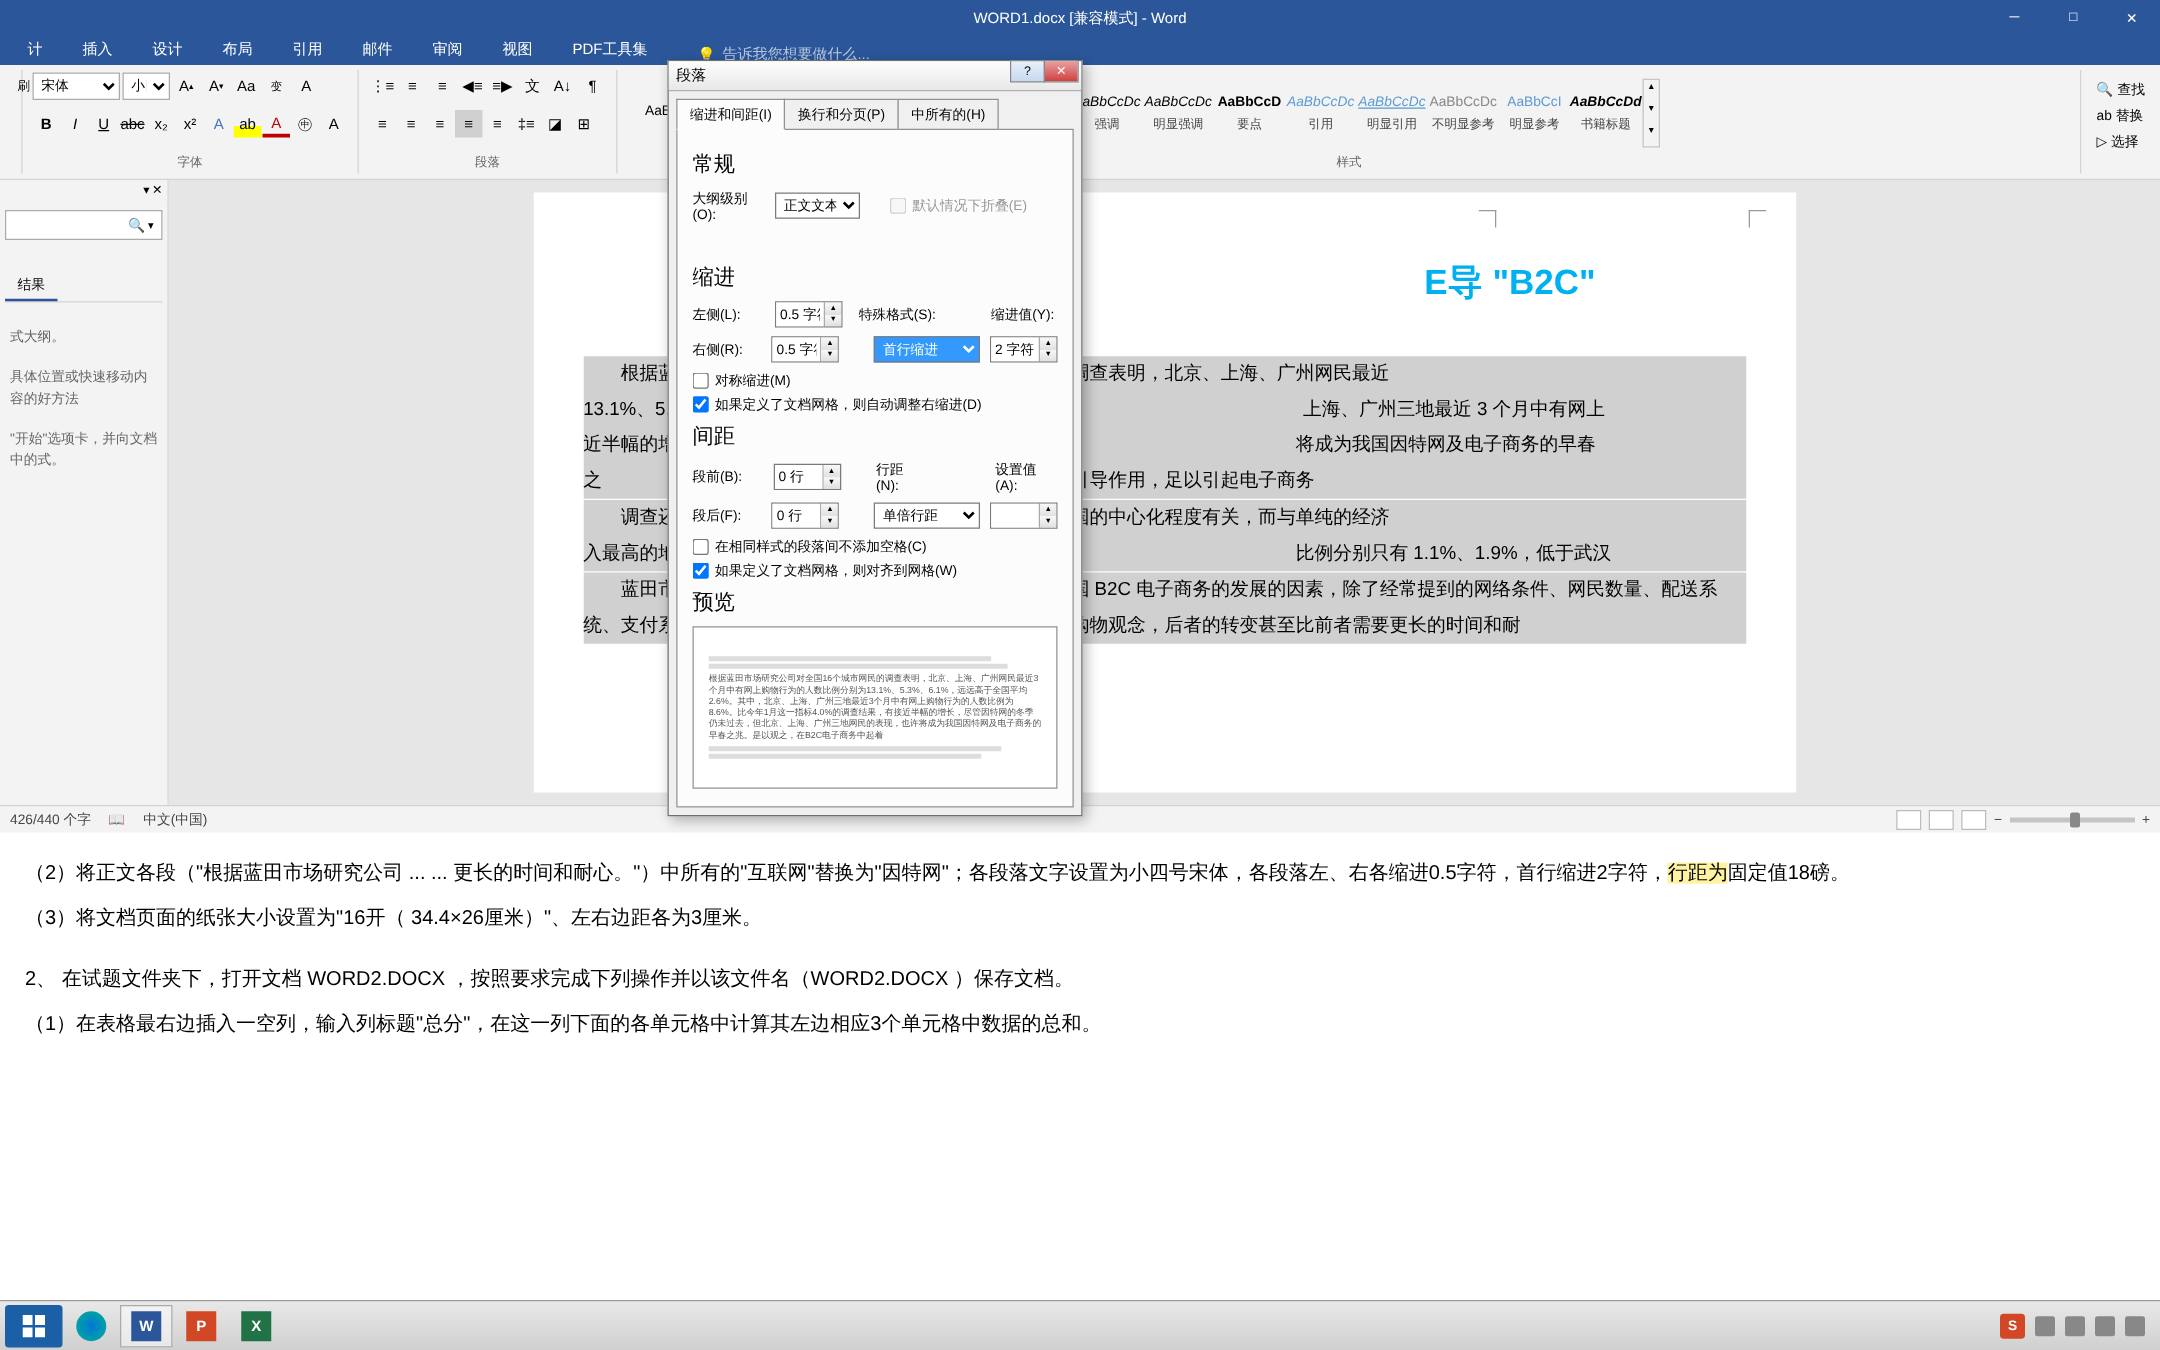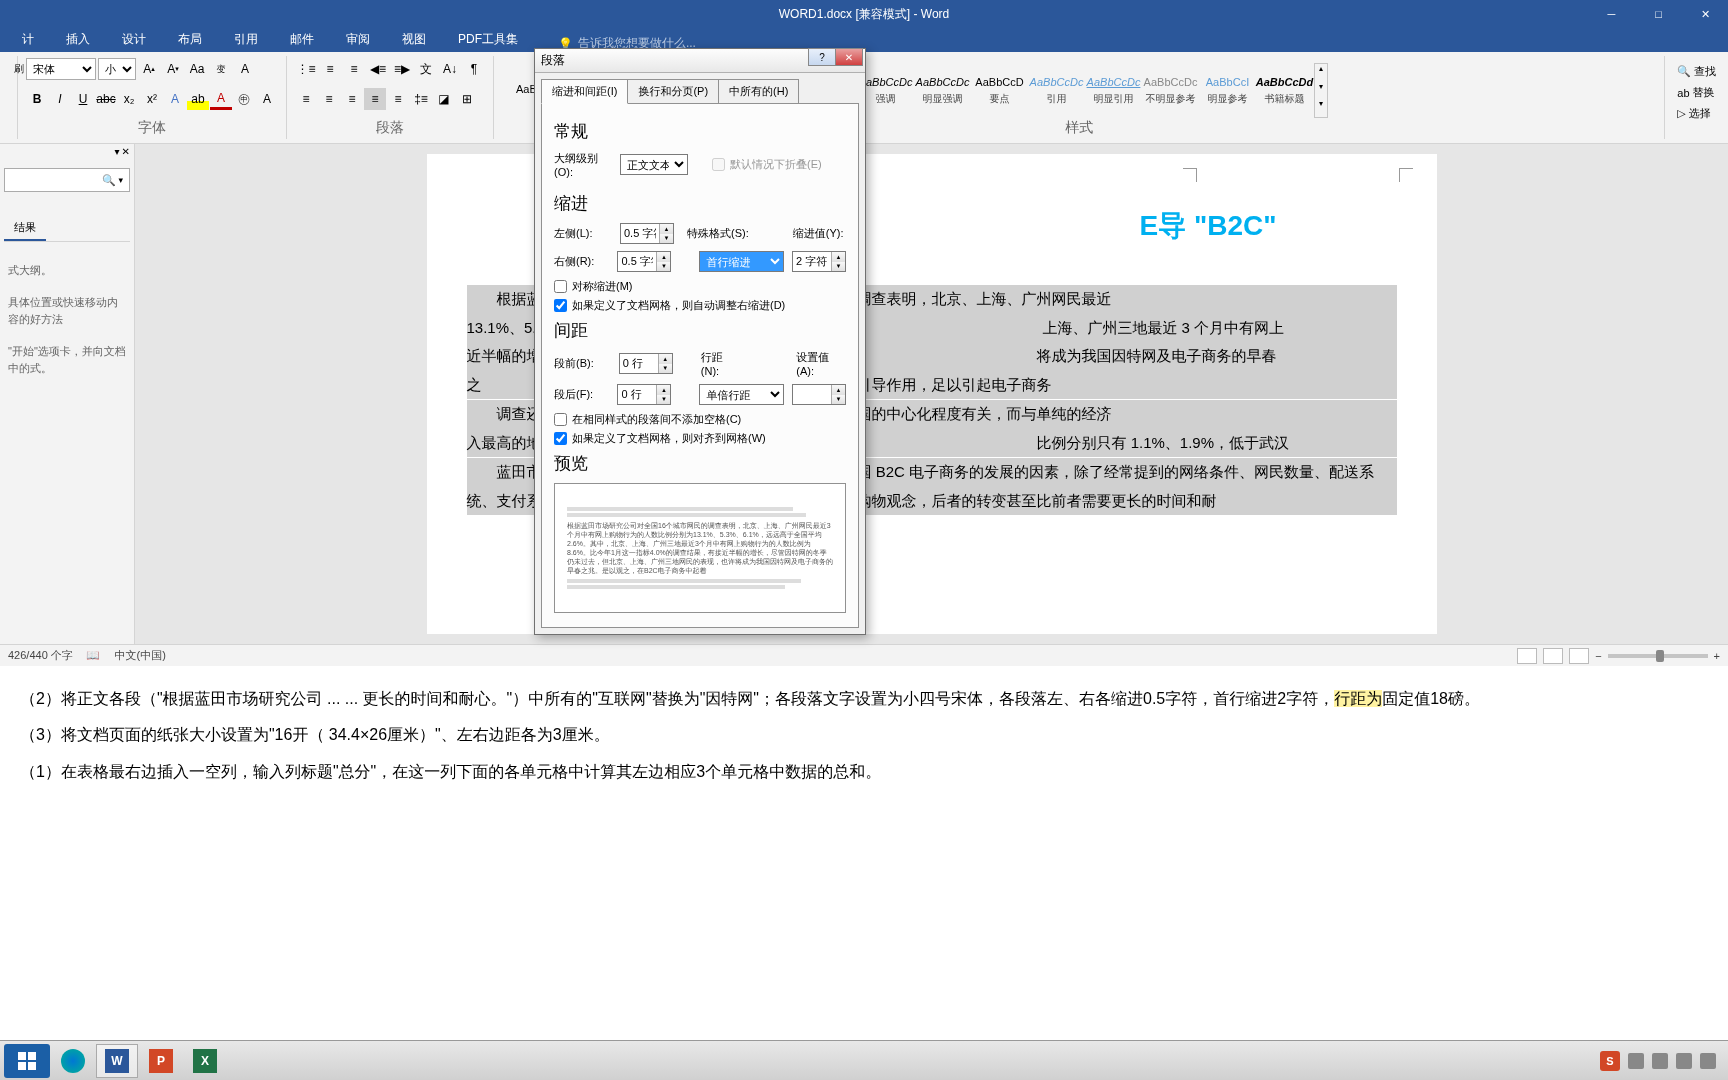--- a/index.html
+++ b/index.html
@@ -5,21 +5,21 @@
 *{box-sizing:border-box;margin:0;padding:0;font-family:"Microsoft YaHei","SimSun",sans-serif}
 body{background:#fff;width:1728px;height:1080px;overflow:hidden;position:relative}
 .titlebar{height:28px;background:#2b579a;color:#fff;display:flex;align-items:center;justify-content:center;font-size:12px;position:relative}
 .titlebar-controls{position:absolute;right:0;top:0;display:flex;gap:2px}
 .tb-btn{width:45px;height:28px;display:flex;align-items:center;justify-content:center;color:#fff;font-size:11px}
 .ribbon-tabs{height:24px;background:#2b579a;display:flex;align-items:flex-end;padding-left:10px;gap:8px;color:#fff;font-size:12px}
 .ribbon-tab{padding:4px 12px;cursor:pointer}
 .tell-me{color:#b8c8e0;margin-left:20px;display:flex;align-items:center;gap:5px}
 .ribbon{height:92px;background:#f3f3f3;border-bottom:1px solid #d4d4d4;display:flex;padding:4px 0;position:relative}
 .ribbon-group{border-right:1px solid #d4d4d4;padding:2px 8px 14px;display:flex;flex-direction:column;position:relative}
-.ribbon-group-label{position:absolute;bottom:2px;left:0;right:0;text-align:center;font-size:14px;color:#666}
+.ribbon-group-label{position:absolute;bottom:2px;left:0;right:0;text-align:center;font-size:10px;color:#666}
 .font-controls{display:flex;flex-direction:column;gap:4px}
 .font-row1{display:flex;gap:2px;align-items:center}
 .font-select{border:1px solid #ababab;height:22px;font-size:11px;background:#fff;padding:0 2px}
 .font-row2{display:flex;gap:1px;margin-top:4px}
 .ribbon-btn{width:22px;height:22px;display:flex;align-items:center;justify-content:center;font-size:12px;cursor:pointer}
 .para-controls{display:flex;flex-direction:column;gap:4px}
 .styles-gallery{display:flex;gap:2px;height:65px;align-items:center}
 .style-item{width:55px;height:55px;border:1px solid transparent;display:flex;flex-direction:column;align-items:center;justify-content:center;font-size:10px;cursor:pointer}
 .style-preview{font-size:11px;margin-bottom:4px}
 .style-name{font-size:10px;color:#444}
@@ -185,21 +185,21 @@
       <div style="width:240px"></div>
       <div class="style-item">
           <div class="style-preview" style="font-style:italic">AaBbCcDc</div>
           <div class="style-name">强调</div>
         </div>
       <div class="style-item">
           <div class="style-preview" style="font-style:italic">AaBbCcDc</div>
           <div class="style-name">明显强调</div>
         </div>
       <div class="style-item">
-          <div class="style-preview" style="font-weight:normal">AaBbCcD</div>
+          <div class="style-preview" style="font-weight:bold">AaBbCcD</div>
           <div class="style-name">要点</div>
         </div>
       <div class="style-item">
           <div class="style-preview" style="font-style:italic;color:#5b9bd5">AaBbCcDc</div>
           <div class="style-name">引用</div>
         </div>
       <div class="style-item">
           <div class="style-preview" style="font-style:italic;color:#5b9bd5;text-decoration:underline">AaBbCcDc</div>
           <div class="style-name">明显引用</div>
         </div>
@@ -289,21 +289,21 @@
     <div class="dlg-section-title">常规</div>
     <div class="dlg-row">
       <span class="dlg-label">大纲级别(O):</span>
       <select class="dlg-select" style="width:68px"><option>正文文本</option></select>
       <label class="dlg-check" style="margin-left:18px">
         <input type="checkbox" disabled="" style="">
         <span style="color:#999">默认情况下折叠(E)</span>
       </label>
     </div>
 
-    <div class="dlg-section-title" style="margin-top:14px">缩进</div>
+    <div class="dlg-section-title" style="margin-top:32px">缩进</div>
     <div class="dlg-row">
       <span class="dlg-label-short">左侧(L):</span>
       <div class="dlg-spinner">
           <input value="0.5 字符" style="">
           <div class="dlg-spin-btns">
             <div class="dlg-spin-btn">▲</div>
             <div class="dlg-spin-btn">▼</div>
           </div>
         </div>
       <span style="margin-left:7px">特殊格式(S):</span>
@@ -400,20 +400,21 @@
     <div class="zoom-slider">
         <div class="zoom-thumb"></div>
       </div>
     <span>+</span>
   </div>
 </div>
 
 <div class="instructions">
   <p><span>（2）将正文各段（"根据蓝田市场研究公司 ... ... 更长的时间和耐心。"）中所有的"互联网"替换为"因特网"；各段落文字设置为小四号宋体，各段落左、右各缩进0.5字符，首行缩进2字符，</span><span class="highlight">行距为</span><span>固定值18磅。</span></p>
   <p>（3）将文档页面的纸张大小设置为"16开（ 34.4×26厘米）"、左右边距各为3厘米。</p>
+  <p style="margin-top:18px">2、 在试题文件夹下，打开文档 WORD2.DOCX ，按照要求完成下列操作并以该文件名（WORD2.DOCX ）保存文档。</p>
   <p>（1）在表格最右边插入一空列，输入列标题"总分"，在这一列下面的各单元格中计算其左边相应3个单元格中数据的总和。</p>
 </div>
 
 <div class="taskbar">
   <div class="start-btn">
     <svg width="18" height="18" viewBox="0 0 18 18">
         <rect x="0" y="0" width="8" height="8" fill="#fff"></rect>
         <rect x="10" y="0" width="8" height="8" fill="#fff"></rect>
         <rect x="0" y="10" width="8" height="8" fill="#fff"></rect>
         <rect x="10" y="10" width="8" height="8" fill="#fff"></rect>

